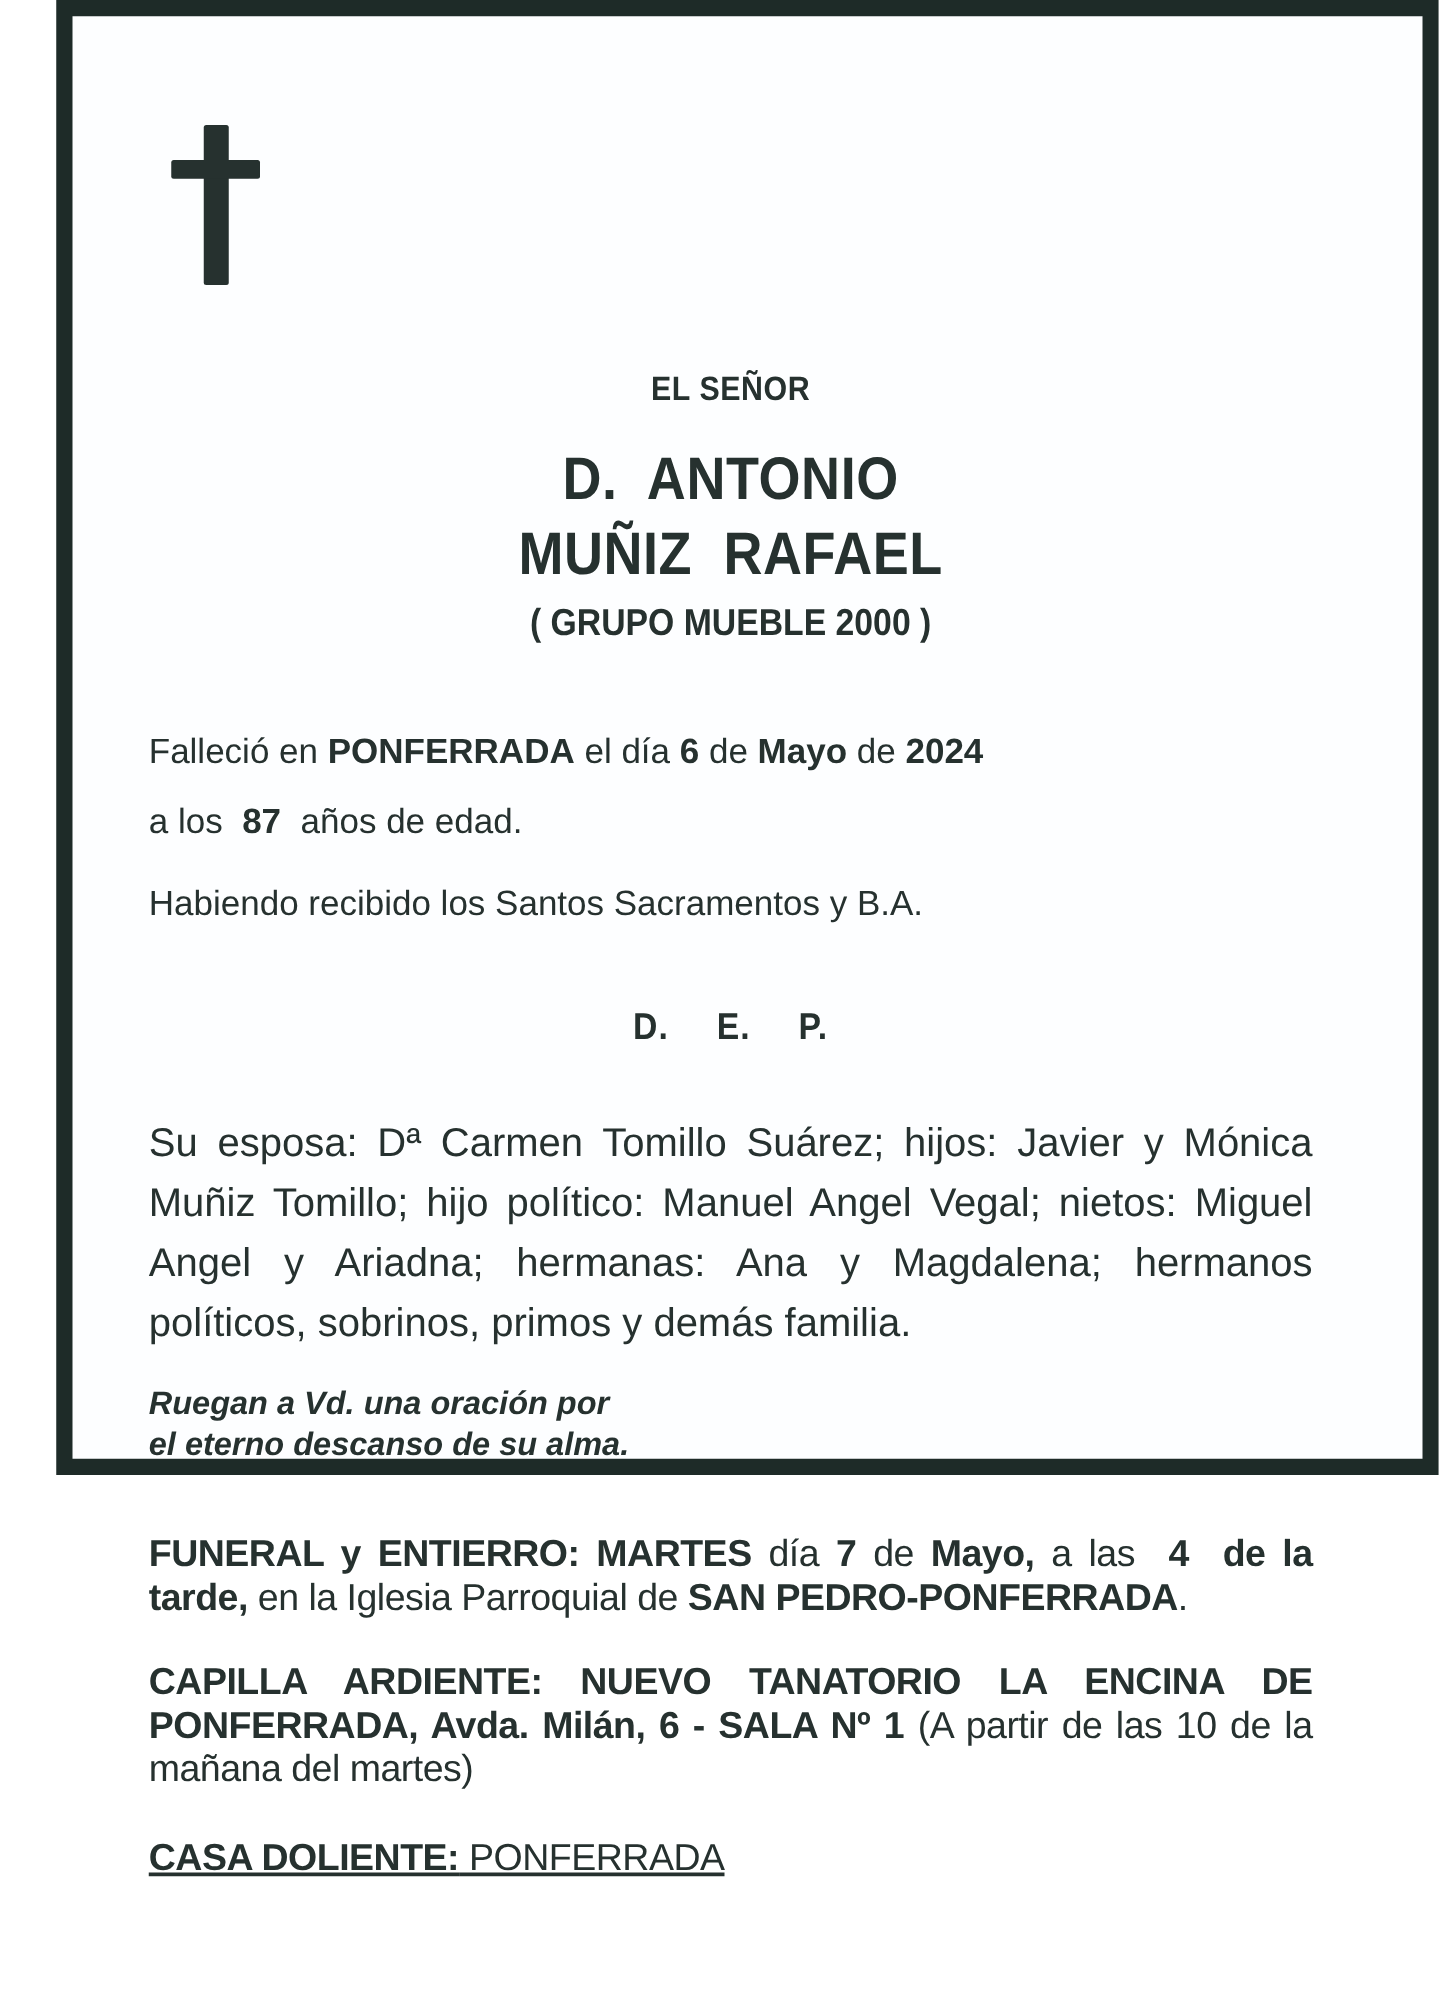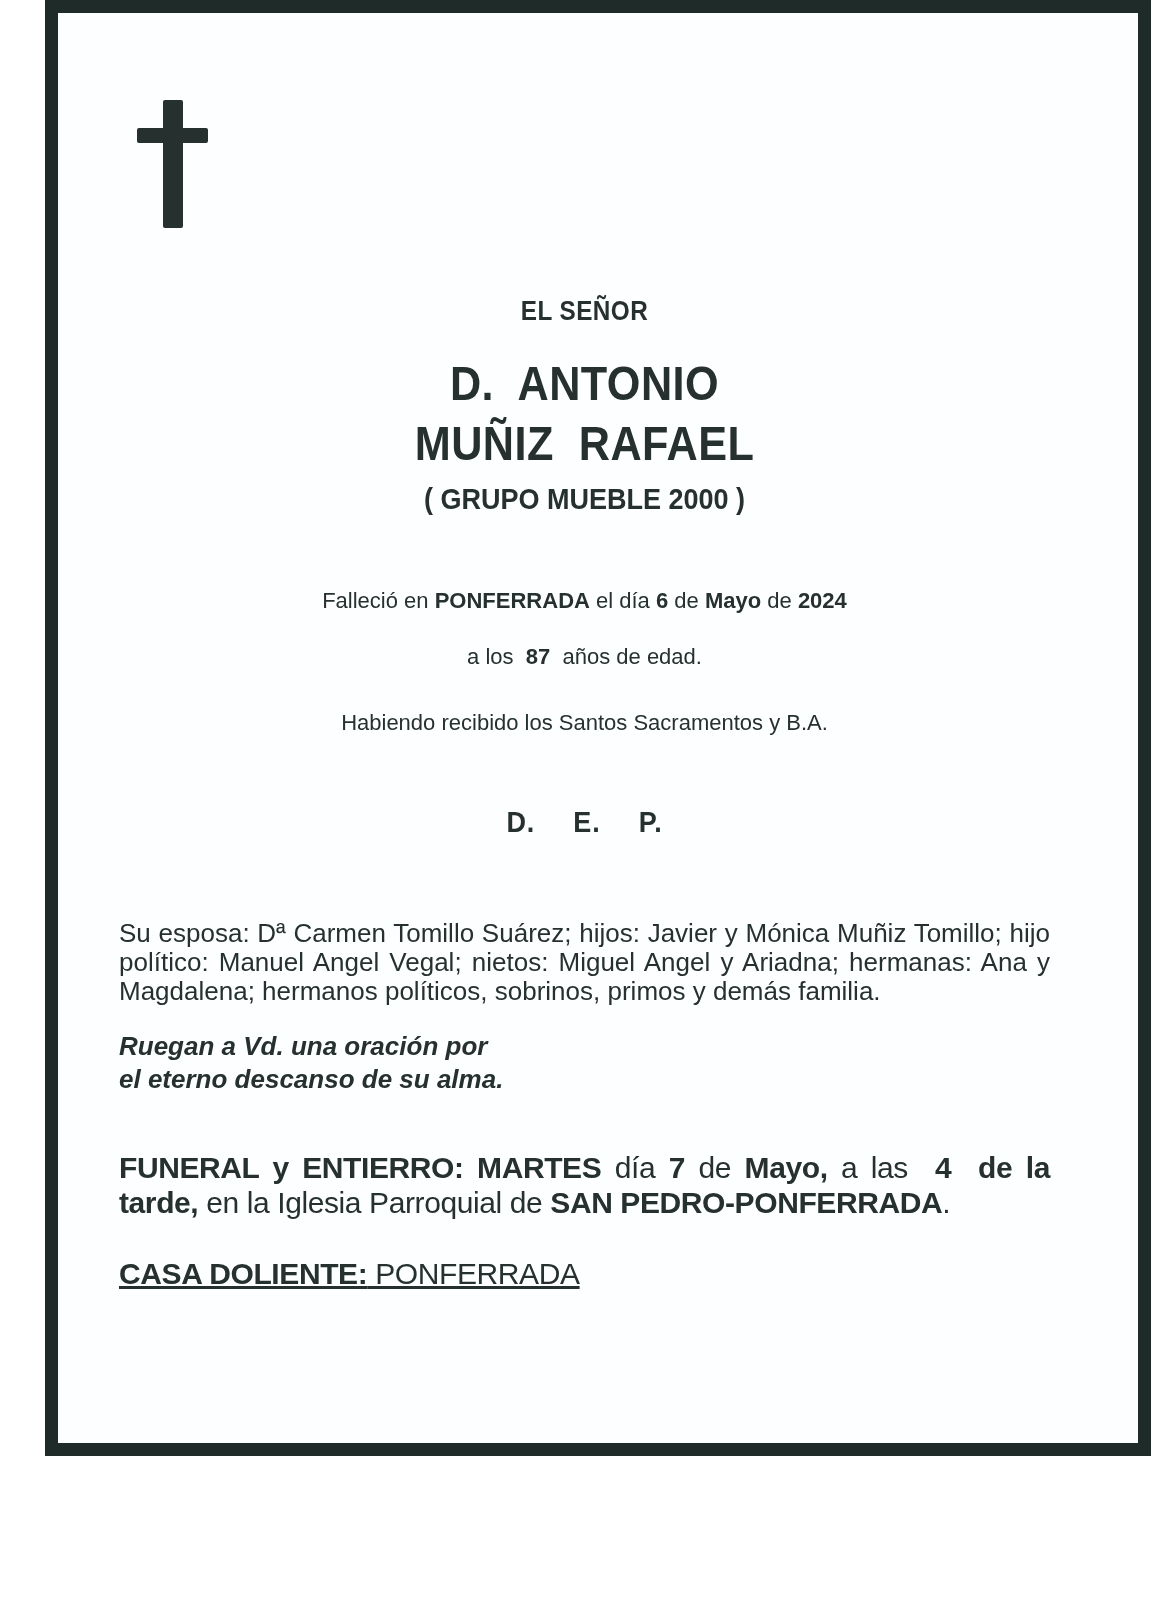--- a/index.html
+++ b/index.html
@@ -13,21 +13,21 @@
   body{
     position:relative;
     background:var(--outside);
     font-family:"Liberation Sans","DejaVu Sans",sans-serif;
     color:var(--ink);
     overflow:hidden;
   }
   .frame{
     position:absolute;
     left:45px;top:0;
-    width:1106px;height:1456px;
+    width:1106px;height:1180px;
     border:13px solid var(--frame);
     background:var(--paper);
   }
   .content{
     position:absolute;
     inset:0;
     padding:0 88px 0 61px;
   }
   
   .cross{
@@ -61,39 +61,38 @@
     letter-spacing:.5px;
   }
   .name.first{margin-top:26px;}
   .org{
     margin-top:6px;
     text-align:center;
     font-size:30px;font-weight:700;
     line-height:38px;
   }
   .cline{
-    text-align:center;
-    font-size:22px;
+    font-size:28px;
     line-height:34px;
   }
   .died{margin-top:66px;}
   .age{margin-top:22px;}
   .sacraments{margin-top:32px;}
   .dep{
     margin-top:64px;
     text-align:center;
     font-size:30px;font-weight:700;
     line-height:36px;
     word-spacing:1.1em;
     letter-spacing:1px;
   }
   .family{
-    margin-top:79px;
-    font-size:26px;
-    line-height:29px;
+    margin-top:50px;
+    font-size:32px;
+    line-height:48px;
     text-align:justify;
   }
   .prayer{
     margin-top:24px;
     text-align:left;
     font-size:26px;
     font-weight:700;
     font-style:italic;
     line-height:33px;
   }
@@ -137,17 +136,18 @@
 
     <p class="family">Su esposa: Dª Carmen Tomillo Suárez; hijos: Javier y Mónica Muñiz Tomillo; hijo político: Manuel Angel Vegal; nietos: Miguel Angel y Ariadna; hermanas: Ana y Magdalena; hermanos políticos, sobrinos, primos y demás familia.</p>
 
     <div class="prayer">
       <div>Ruegan a Vd. una oración por</div>
       <div>el eterno descanso de su alma.</div>
     </div>
 
     <p class="detail funeral"><b>FUNERAL y ENTIERRO: MARTES</b><span> día </span><b>7</b><span> de </span><b>Mayo,</b><span> a las&nbsp; </span><b>4&nbsp; de la tarde,</b><span> en la Iglesia Parroquial de </span><b>SAN PEDRO-PONFERRADA</b><span>.</span></p>
 
+    <p class="detail capilla"><b>CAPILLA ARDIENTE: NUEVO TANATORIO LA ENCINA DE PONFERRADA, Avda. Milán, 6 - SALA Nº 1 </b><span>(A partir de las 10 de la mañana del martes)</span></p>
 
     <p class="detail casa"><b>CASA DOLIENTE:</b><span> PONFERRADA</span></p>
 
   </div>
 </div>
 
 </body></html>

